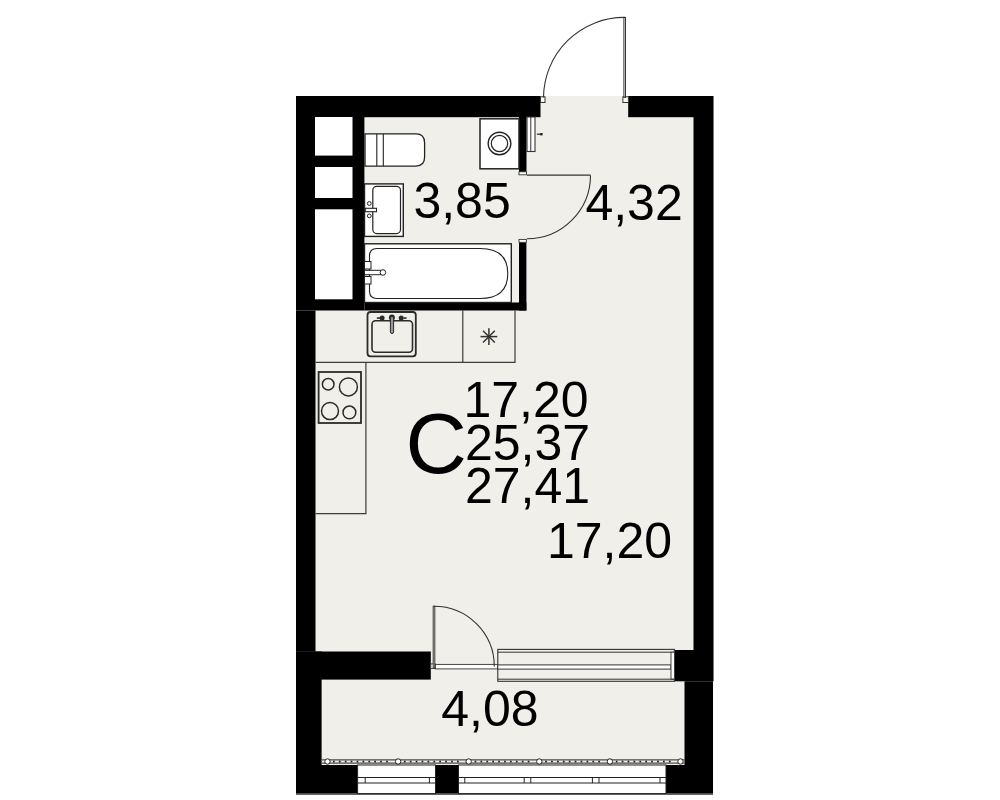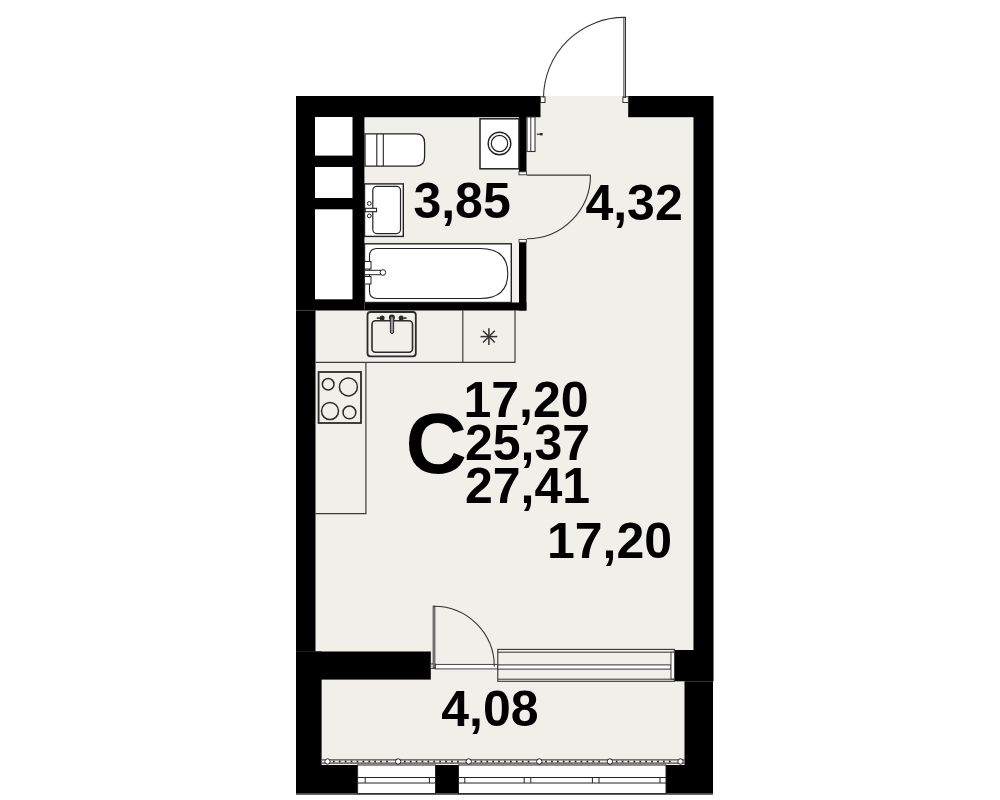--- a/index.html
+++ b/index.html
@@ -1,16 +1,16 @@
 <!DOCTYPE html>
 <html><head>
 <meta charset="utf-8">
 <style>
   html,body{margin:0;padding:0;background:#ffffff;}
-  #plan{width:1000px;height:800px;position:relative;font-family:"Liberation Sans", sans-serif;font-weight:bold;}
+  #plan{width:1000px;height:800px;position:relative;font-family:"Liberation Sans", sans-serif;}
   svg{display:block;}
 </style>
 </head>
 <body>
 <div id="plan">
 <svg width="1000" height="800" viewBox="0 0 1000 800" font-family="Liberation Sans, sans-serif">
 
 <rect x="296" y="96" width="417.5" height="697.6" fill="#f1efe9"></rect>
 
 <rect x="296" y="96" width="244.5" height="21.2" fill="#000"></rect>

